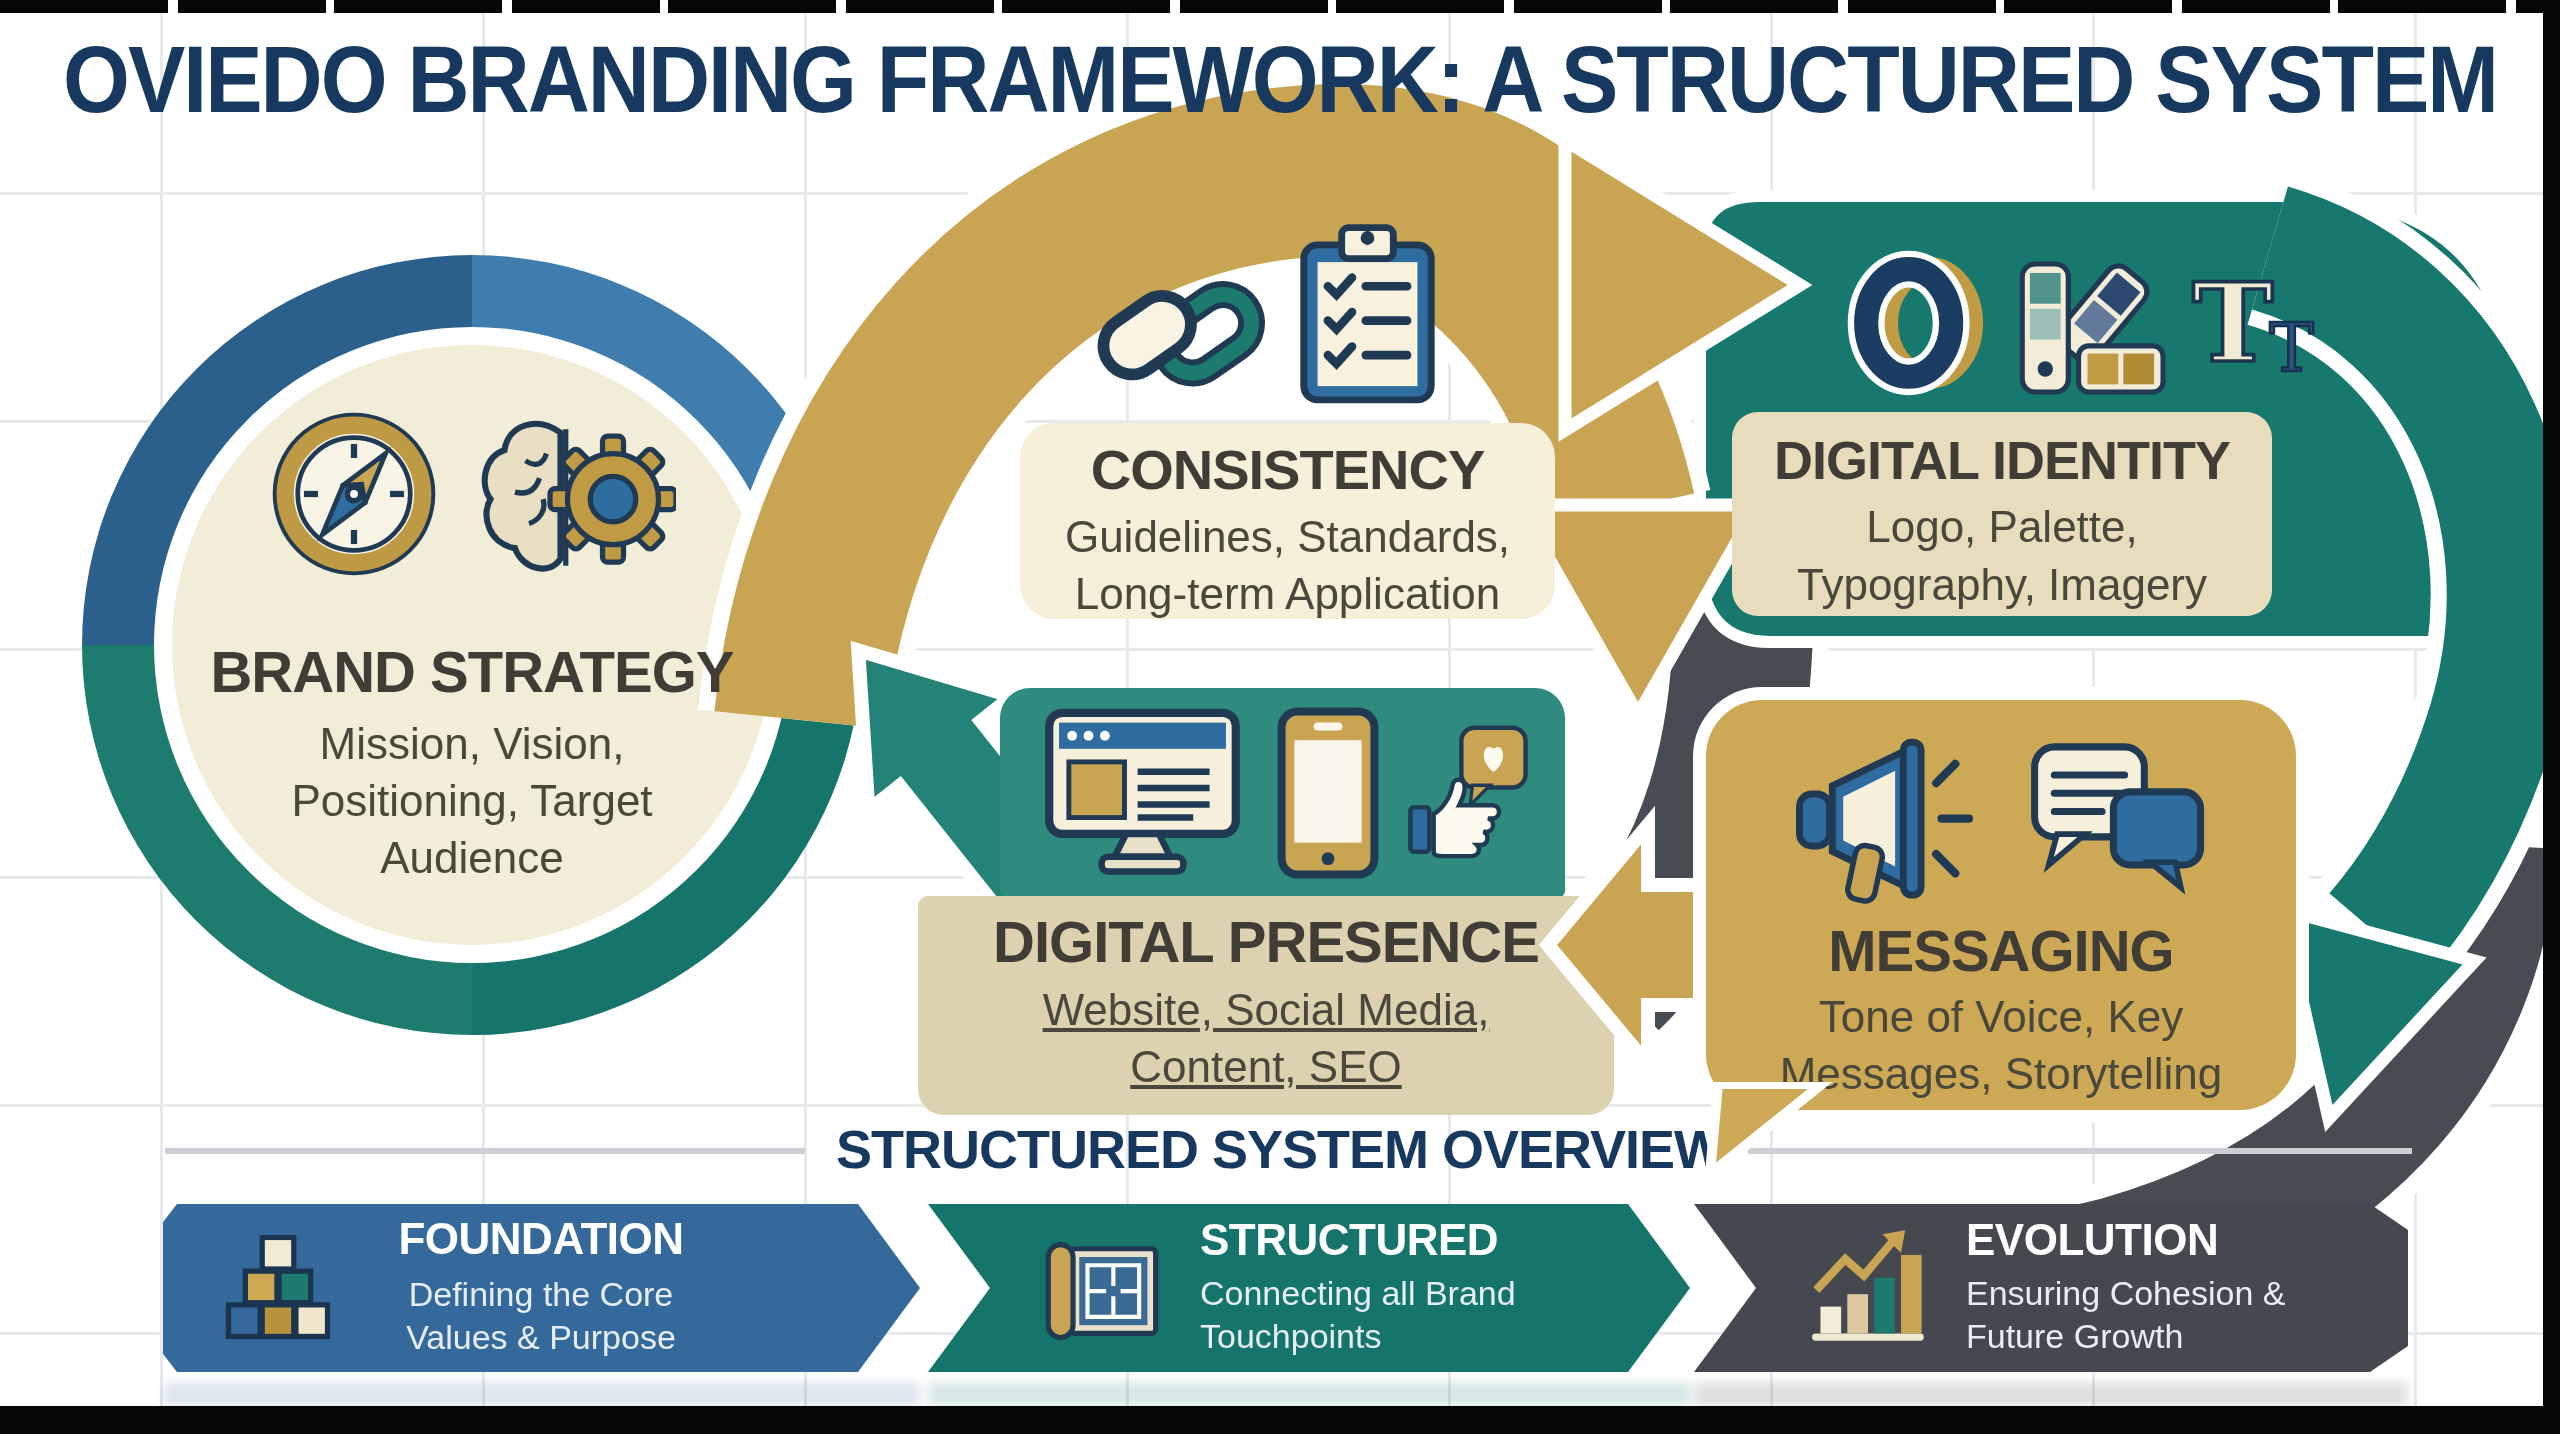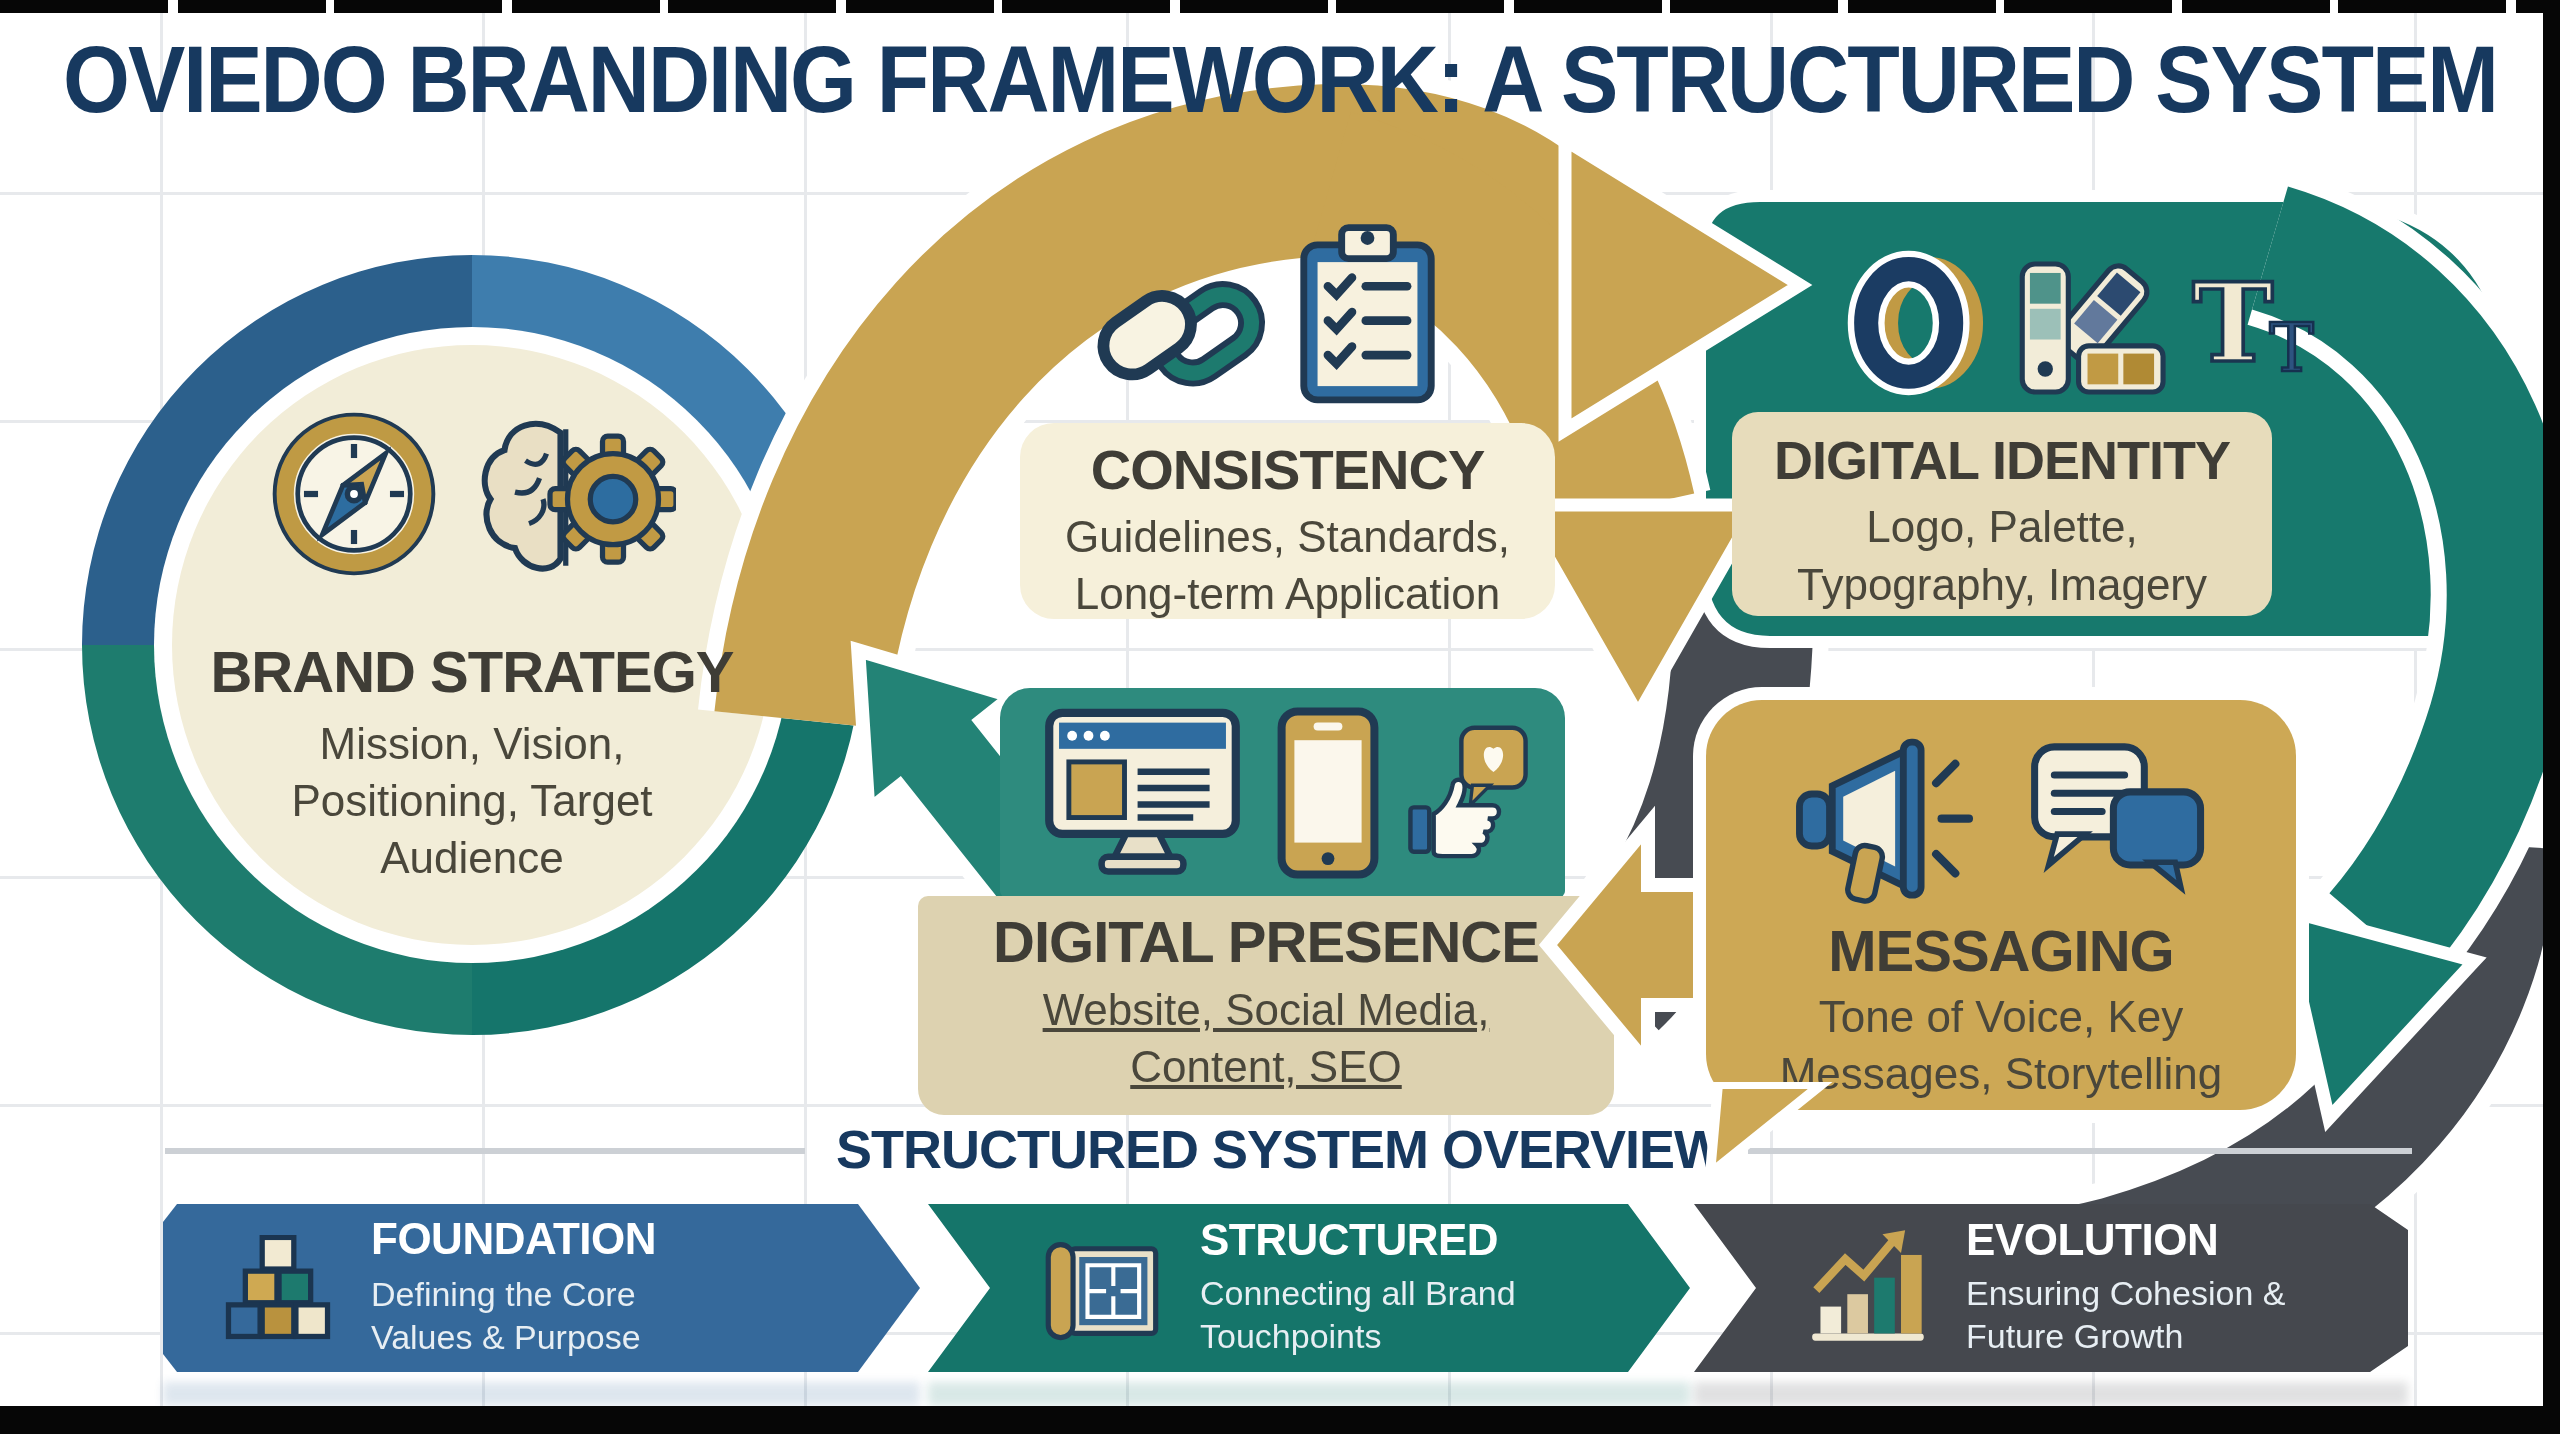--- a/index.html
+++ b/index.html
@@ -54,21 +54,21 @@
   .rule{position:absolute;top:1148px;height:6px;background:#ccd0d5;z-index:5;}
   .rule.left{left:165px;width:640px;}
   .rule.right{left:1748px;width:664px;}
 
   .step{position:absolute;top:1204px;height:168px;z-index:10;display:flex;align-items:center;color:#ffffff;}
   .step .icon-wrap{flex:0 0 auto;}
   .step .txt{margin-left:34px;}
   .step .label{font-size:44px;font-weight:800;letter-spacing:-0.5px;line-height:1.05;}
   .step .desc{font-size:34px;font-weight:500;color:#e7eef3;line-height:1.28;margin-top:8px;}
   .step-foundation{left:163px;width:757px;padding-left:0;
-    clip-path:polygon(14px 0,695px 0,757px 84px,695px 168px,14px 168px,0 150px,0 18px);}
+    clip-path:polygon(14px 0,695px 0,757px 84px,695px 168px,14px 168px,0 150px,0 18px);text-align:center;}
   .step-foundation .icon-wrap{margin-left:56px;}
   .step-foundation .desc{width:340px;margin-top:10px;}
   .step-integration{left:928px;width:762px;
     clip-path:polygon(0 0,700px 0,762px 84px,700px 168px,0 168px,62px 84px);}
   .step-integration .icon-wrap{margin-left:112px;}
   .step-integration .desc{width:370px;}
   .step-evolution{left:1694px;width:714px;
     clip-path:polygon(0 0,676px 0,714px 26px,714px 142px,676px 168px,0 168px,62px 84px);}
   .step-evolution .icon-wrap{margin-left:112px;}
   .step-evolution .desc{width:390px;}

